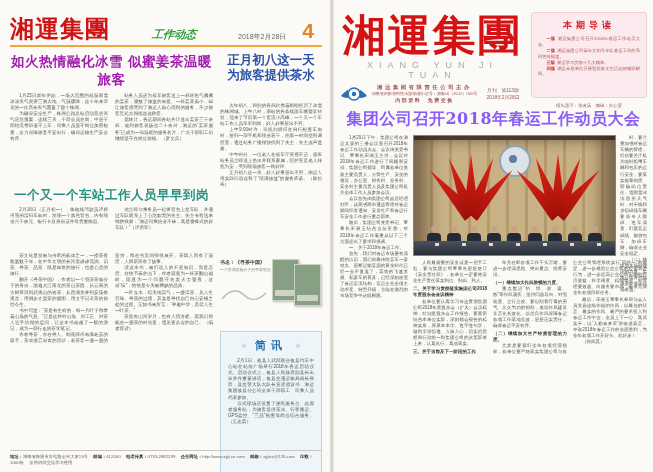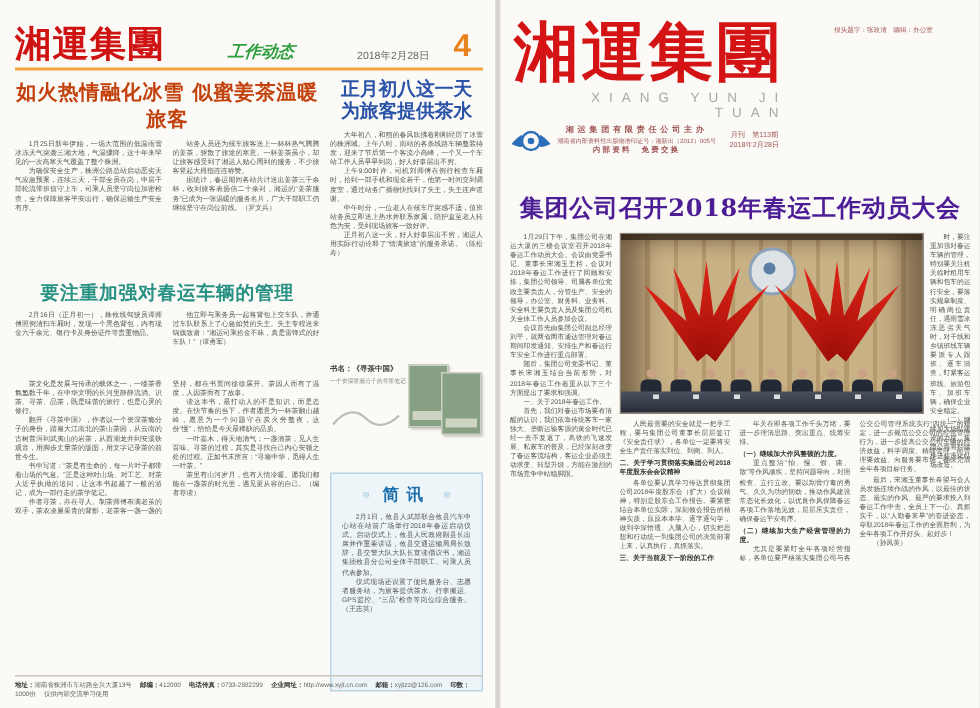--- a/index.html
+++ b/index.html
@@ -11,24 +11,24 @@
   .page-left{position:absolute;left:0;top:0;width:330px;height:472px;
              padding:12px 8px 4px 10px;box-sizing:border-box;}
   .lp-header{display:flex;align-items:flex-end;border-bottom:2px solid #f0a63c;padding-bottom:3px;height:30px;}
   .mast-l{font-family:"DejaVu Serif",serif;font-weight:bold;color:#cf1212;font-size:24px;letter-spacing:1px;line-height:26px;}
   .section-name{color:#2f9e3f;font-style:italic;font-weight:bold;font-size:11px;margin-left:42px;transform:skewX(-6deg);}
   .date-l{font-size:7px;color:#666;margin-left:auto;margin-right:16px;}
   .pagenum{color:#e8821e;font-size:21px;font-weight:bold;margin-right:8px;line-height:22px;}
   .lp-content{display:flex;gap:7px;margin-top:4px;}
   .col-main{width:203px;}
   .col-side{width:102px;}
-  .head-blue{color:#c2410c;font-weight:bold;font-size:13.5px;text-align:center;
+  .head-blue{color:#a21caf;font-weight:bold;font-size:13.5px;text-align:center;
              font-family:"DejaVu Serif",serif;margin:2px 0 4px;letter-spacing:0.5px;}
   .head-blue2{color:#2a52a8;font-weight:bold;font-size:12.5px;line-height:15px;text-align:center;
-              font-family:Liberation Mono, monospace;margin:2px 0 4px;}
+              font-family:Liberation Sans, sans-serif;margin:2px 0 20px;}
   .head-teal{color:#279184;font-weight:bold;font-size:12.5px;text-align:center;
              font-family:"DejaVu Serif",serif;margin:6px 0 3px;letter-spacing:0.5px;}
   .head-green{color:#33a04a;font-weight:bold;font-size:13.5px;text-align:center;
               font-family:"DejaVu Serif",serif;margin:7px 0 4px;}
   .tea-char{font-size:22px;font-family:"DejaVu Serif",serif;vertical-align:-3px;}
   .body2{column-count:2;column-gap:7px;font-size:4.6px;line-height:6.1px;color:#555;
          text-align:justify;overflow:hidden;}
   .body1{font-size:4.6px;line-height:6.1px;color:#555;text-align:justify;overflow:hidden;}
   .sheet p{margin:0;text-indent:2em;}
   .hA{height:88px;} .hC{height:46px;} .hD{height:200px;} .hB{height:150px;}
@@ -52,37 +52,37 @@
   .lp-footer{position:absolute;left:10px;bottom:6px;width:312px;border-top:1px solid #c9c6c0;
              padding-top:3px;font-size:4.3px;color:#666;line-height:6px;}
   .lp-footer b{color:#333;}
   
   .page-right{position:absolute;left:334px;top:0;width:319px;height:472px;
               padding:12px 6px 6px 6px;box-sizing:border-box;display:flex;flex-direction:column;}
   .rp-header{display:flex;gap:6px;}
   .rp-hleft{width:188px;}
   .mast-r{font-family:"DejaVu Serif",serif;font-weight:bold;color:#d41414;font-size:43px;
           line-height:46px;letter-spacing:2px;text-align:center;white-space:nowrap;}
-  .pinyin{color:#a8a8a8;font-size:9px;letter-spacing:6px;text-align:right;margin-top:2px;}
+  .pinyin{color:#a8a8a8;font-size:9px;letter-spacing:6px;text-align:center;margin-top:2px;}
   .pubrow{display:flex;align-items:center;margin-top:3px;gap:3px;}
   .publines{flex:1;text-align:center;color:#a05555;}
   .pub1{font-size:5.4px;font-weight:bold;letter-spacing:2.5px;line-height:7px;}
   .pub2{font-size:4.1px;line-height:6px;}
   .pub3{font-size:5px;font-weight:bold;letter-spacing:1.5px;line-height:7px;}
   .issue{width:44px;font-size:4.8px;color:#a05555;text-align:center;line-height:7px;}
   .rp-hright{width:118px;margin-left:auto;}
   .digest{background:#fbebee;border:1px solid #f2cdd3;border-radius:3px;height:86px;
           padding:6px 6px;box-sizing:border-box;}
   .digest-title{color:#d42020;font-weight:bold;font-size:9px;letter-spacing:4px;text-align:center;
                 font-family:"DejaVu Serif",serif;margin-bottom:4px;}
   .digest-item{font-size:4.3px;line-height:5.9px;color:#b05656;text-align:justify;text-indent:1em;margin:0 0 2px;}
   .digest-item b{color:#c21f1f;margin-right:2px;}
   .credits{font-size:4.4px;color:#a05555;text-align:center;margin-top:5px;}
-  .headline-r{color:#4c1d95;font-weight:bold;font-size:16px;text-align:center;
-              font-family:"DejaVu Serif",serif;margin:24px 0 5px;letter-spacing:0.5px;}
+  .headline-r{color:#8b5cf6;font-weight:bold;font-size:16px;text-align:center;
+              font-family:"DejaVu Serif",serif;margin:1px 0 5px;letter-spacing:0.5px;}
   .rp-body{flex:1;display:flex;gap:5px;overflow:hidden;}
   .rcol{font-size:4.5px;line-height:6.1px;color:#555;text-align:justify;}
   .rcol1{width:68px;}
   .rright{flex:1;display:flex;flex-direction:column;gap:4px;overflow:hidden;}
   .photorow{display:flex;gap:4px;height:121px;}
   .sidecol{width:27px;}
   .cols3{flex:1;column-count:3;column-gap:6px;overflow:hidden;
          font-size:4.5px;line-height:6.1px;color:#555;text-align:justify;}
   .cols3 p.h, .rcol p.h{font-weight:bold;color:#333;text-indent:0;margin-top:2px;}
   
@@ -125,21 +125,21 @@
     <div class="lp-content">
       <div class="col-main">
         <div class="head-blue">如火热情融化冰雪 似蜜姜茶温暖旅客</div>
         <div class="body2 hA">
             <p>1月25日新年伊始，一场大范围的低温雨雪冰冻天气突袭三湘大地，气温骤降，这十年来罕见的一次高寒天气覆盖了整个株洲。</p>
             <p>为确保安全生产，株洲公路总站启动恶劣天气应急预案，连续三天，干部全员在岗，中层干部轮流带班值守上车，司乘人员坚守岗位加密检查，全力保障旅客平安出行，确保运输生产安全有序。</p>
             <p>站务人员还为候车旅客送上一杯杯热气腾腾的姜茶，驱散了旅途的寒意。一杯姜茶虽小，却让旅客感受到了湘运人贴心周到的服务，不少旅客竖起大拇指连连称赞。</p>
             <p>据统计，春运期间各站共计送出姜茶三千余杯，收到旅客表扬信二十余封，湘运的“姜茶服务”已成为一张温暖的服务名片，广大干部职工仍继续坚守在岗位前线。（罗文兵）</p>
           </div>
 
-        <div class="head-teal">要注重加强对春运车辆的管理</div>
+        <div class="head-teal">一个又一个车站工作人员早早到岗</div>
         <div class="body2 hC">
             <p>2月16日（正月初一），株攸线驾驶员谭师傅照例清扫车厢时，发现一个黑色背包，内有现金六千余元、银行卡及身份证件等贵重物品。</p>
             <p>他立即与乘务员一起将背包上交车队，并通过车队联系上了心急如焚的失主。失主专程送来锦旗致谢：“湘运司乘拾金不昧，真是雷锋式的好车队！”（谭勇军）</p>
           </div>
 
         <div class="body2 hD">
             <p>茶文化是发展与传承的载体之一，一缕茶香氤氲数千年，在中华文明的长河里静静流淌。识茶、寻茶、品茶，既是味蕾的旅行，也是心灵的修行。</p>
             <p>翻开《寻茶中国》，作者以一个资深茶瘾分子的身份，踏遍大江南北的茶山茶园，从云南的古树普洱到武夷山的岩茶，从西湖龙井到安溪铁观音，用脚步丈量茶的版图，用文字记录茶的前世今生。</p>
             <p>书中写道：“茶是有生命的，每一片叶子都带着山场的气息。”正是这种对山场、对工艺、对茶人近乎执拗的追问，让这本书超越了一般的游记，成为一部行走的茶学笔记。</p>
             <p>作者寻茶，亦在寻人。制茶师傅布满老茧的双手，茶农凌晨采青的背影，老茶客一盏一盏的坚持，都在书页间徐徐展开。茶因人而有了温度，人因茶而有了故事。</p>
@@ -215,20 +215,31 @@
             <div class="pub2">湖南省内部资料性出版物准印证号：湘新出（2012）005号</div>
             <div class="pub3">内部资料　免费交换</div>
           </div>
           <div class="issue">
             <div>月刊　第113期</div>
             <div>2018年2月28日</div>
           </div>
         </div>
       </div>
       <div class="rp-hright">
+        <div class="digest">
+          <div class="digest-title">本期导读</div>
+          <p class="digest-item">
+            <b>一版</b><span>湘运集团公司召开2018年春运工作动员大会。</span></p>
+          <p class="digest-item">
+            <b>二版</b><span>湘运集团公司青年文明号车队春运工作的系列宣传报道。</span></p>
+          <p class="digest-item">
+            <b>三版</b><span>湘运学习贯彻十九大精神。</span></p>
+          <p class="digest-item">
+            <b>四版</b><span>湘运基层单位开展迎新春文艺活动的精彩瞬间。</span></p>
+        </div>
         <div class="credits">报头题字：张改清　编辑：办公室</div>
       </div>
     </div>
 
     <div class="headline-r">集团公司召开2018年春运工作动员大会</div>
 
     <div class="rp-body">
       <div class="rcol rcol1">
           <p>1月29日下午，集团公司在湘运大厦的三楼会议室召开2018年春运工作动员大会。会议由党委书记、董事长宋湘玉主持，会议对2018年春运工作进行了回顾和安排，集团公司领导、司属各单位党政主要负责人，分管生产、安全的领导，办公室、财务科、业务科、安全科主要负责人员及集团公司机关全体工作人员参加会议。</p>
           <p>会议首先由集团公司副总经理刘平，就两省两市通达管理对春运期间印发通知、安排生产和春运行车安全工作进行重点部署。</p>

